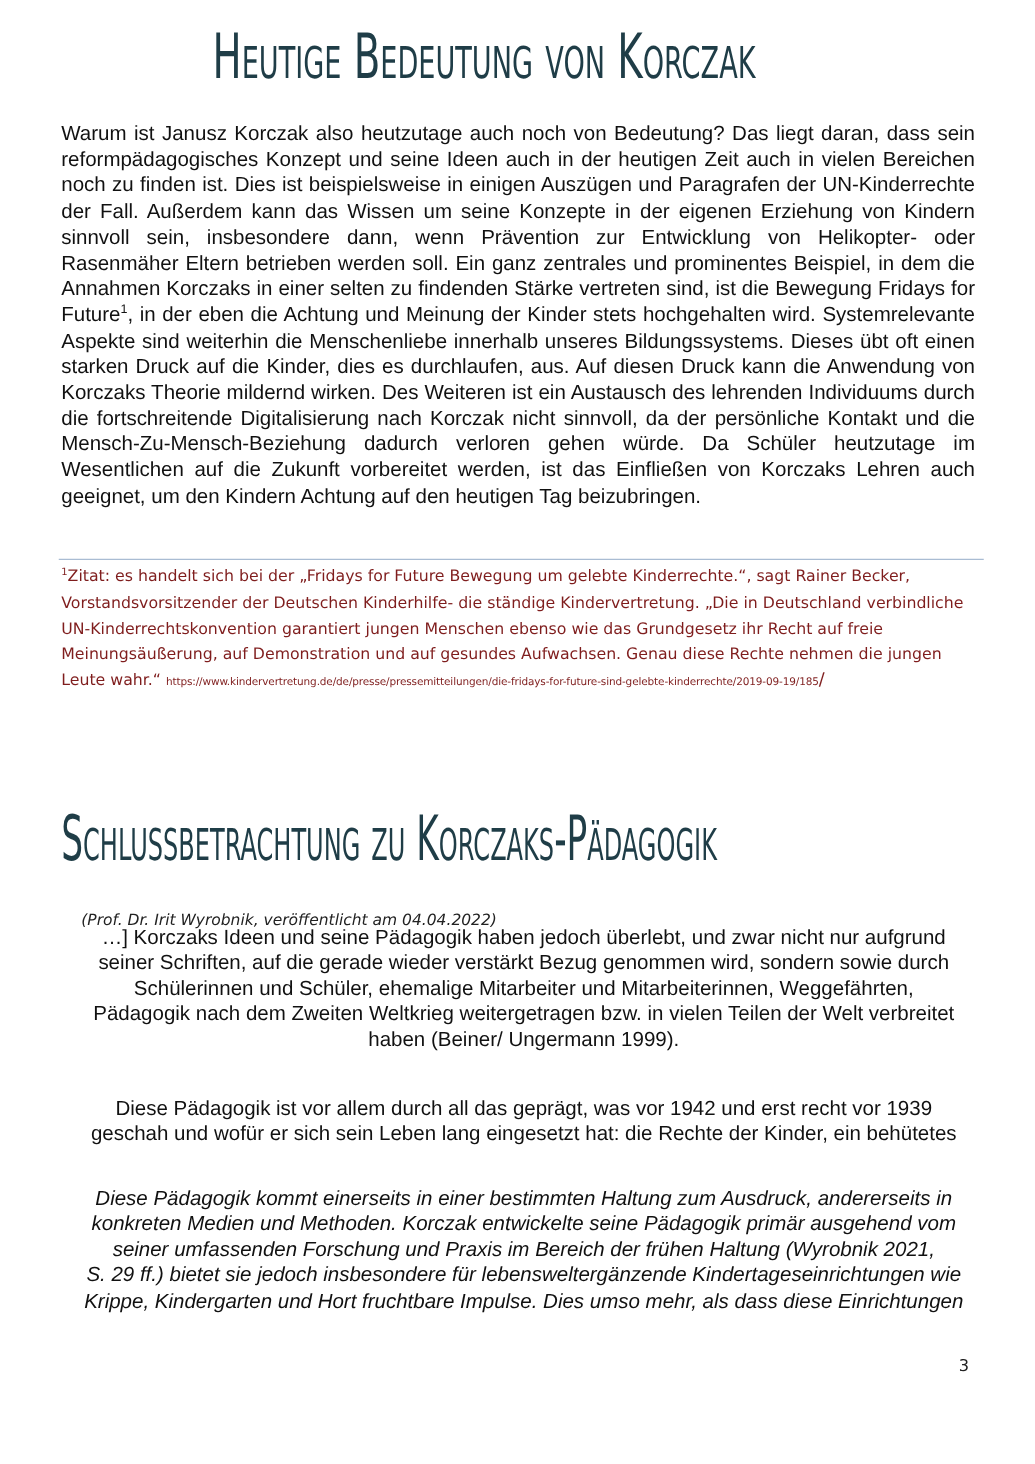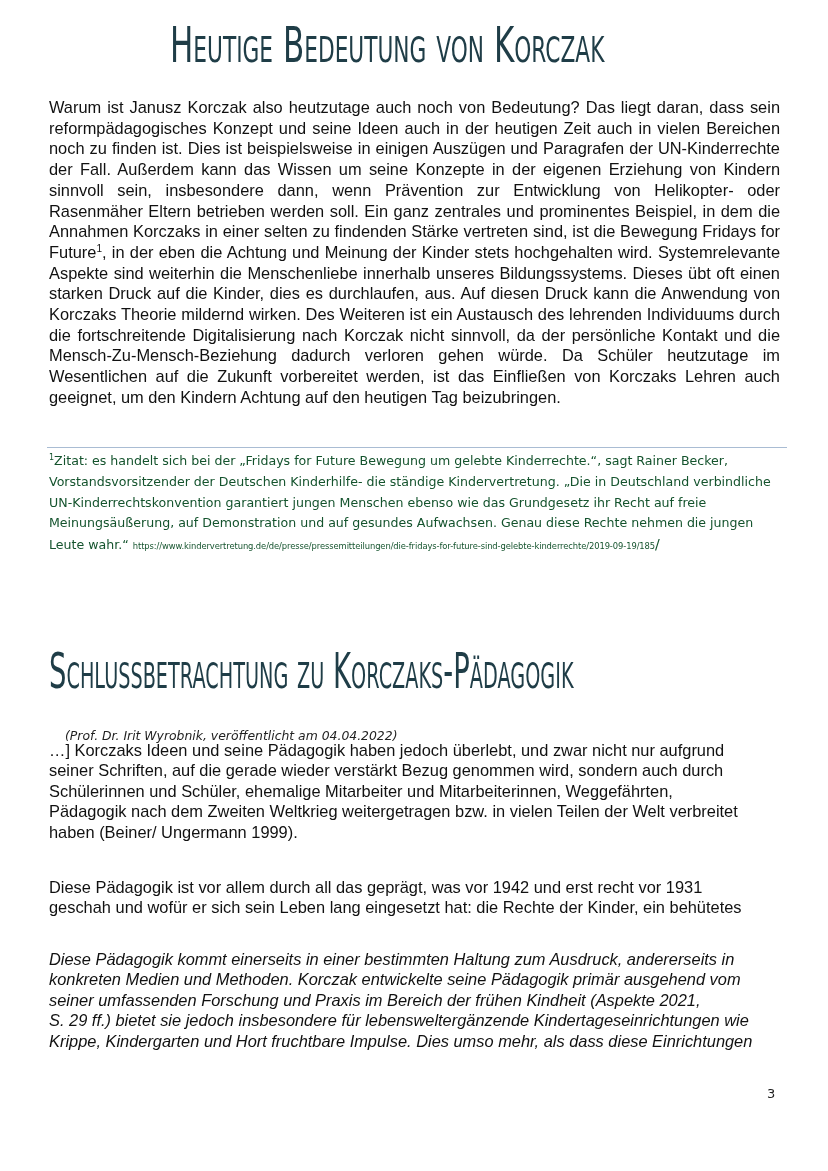--- a/index.html
+++ b/index.html
@@ -70,21 +70,21 @@
       border-top: 1.5px solid #a9bcd3;
     }
     .footnote {
       position: absolute;
       left: 49px;
       top: 451px;
       width: 740px;
       font-family: "DejaVu Sans", sans-serif;
       font-size: 12.6px;
       line-height: 20.8px;
-      color: #14532d;
+      color: #7f1d1d;
       margin: 0;
     }
     .footnote sup {
       font-size: 8px;
       line-height: 0;
       vertical-align: super;
     }
     .footnote .url {
       font-size: 8.4px;
       letter-spacing: -0.1px;
@@ -119,20 +119,21 @@
     .p4 {
       left: 49px;
       top: 949px;
       width: 740px;
       line-height: 20.4px;
       font-style: italic;
     }
     .line {
       display: block;
       white-space: nowrap;
+      text-align: center;
     }
     .page-number {
       position: absolute;
       left: 767px;
       top: 1086px;
       font-family: "DejaVu Sans", sans-serif;
       font-size: 13px;
       color: #222222;
       margin: 0;
     }
@@ -147,32 +148,32 @@
 <div class="footnote-sep"></div>
 
 <p class="footnote"><sup>1</sup><span>Zitat: es handelt sich bei der „Fridays for Future Bewegung um gelebte Kinderrechte.“, sagt Rainer Becker, Vorstandsvorsitzender der Deutschen Kinderhilfe- die ständige Kindervertretung. „Die in Deutschland verbindliche UN-Kinderrechtskonvention garantiert jungen Menschen ebenso wie das Grundgesetz ihr Recht auf freie Meinungsäußerung, auf Demonstration und auf gesundes Aufwachsen. Genau diese Rechte nehmen die jungen Leute wahr.“</span> <span class="url">https://www.kindervertretung.de/de/presse/pressemitteilungen/die-fridays-for-future-sind-gelebte-kinderrechte/2019-09-19/185</span><span class="slash">/</span></p>
 
 <h1 class="heading h2">Schlussbetrachtung zu Korczaks-Pädagogik</h1>
 
 <p class="byline">(Prof. Dr. Irit Wyrobnik, veröffentlicht am 04.04.2022)</p>
 
 <p class="body-text p2">
   <span class="line">…] Korczaks Ideen und seine Pädagogik haben jedoch überlebt, und zwar nicht nur aufgrund</span>
-  <span class="line">seiner Schriften, auf die gerade wieder verstärkt Bezug genommen wird, sondern auch durch</span>
+  <span class="line">seiner Schriften, auf die gerade wieder verstärkt Bezug genommen wird, sondern sowie durch</span>
   <span class="line">Schülerinnen und Schüler, ehemalige Mitarbeiter und Mitarbeiterinnen, Weggefährten,</span>
   <span class="line">Pädagogik nach dem Zweiten Weltkrieg weitergetragen bzw. in vielen Teilen der Welt verbreitet</span>
   <span class="line">haben (Beiner/ Ungermann 1999).</span>
 </p>
 
 <p class="body-text p3">
-  <span class="line">Diese Pädagogik ist vor allem durch all das geprägt, was vor 1942 und erst recht vor 1931</span>
+  <span class="line">Diese Pädagogik ist vor allem durch all das geprägt, was vor 1942 und erst recht vor 1939</span>
   <span class="line">geschah und wofür er sich sein Leben lang eingesetzt hat: die Rechte der Kinder, ein behütetes</span>
 </p>
 
 <p class="body-text p4">
   <span class="line">Diese Pädagogik kommt einerseits in einer bestimmten Haltung zum Ausdruck, andererseits in</span>
   <span class="line">konkreten Medien und Methoden. Korczak entwickelte seine Pädagogik primär ausgehend vom</span>
-  <span class="line">seiner umfassenden Forschung und Praxis im Bereich der frühen Kindheit (Aspekte 2021,</span>
+  <span class="line">seiner umfassenden Forschung und Praxis im Bereich der frühen Haltung (Wyrobnik 2021,</span>
   <span class="line">S. 29 ff.) bietet sie jedoch insbesondere für lebensweltergänzende Kindertageseinrichtungen wie</span>
   <span class="line">Krippe, Kindergarten und Hort fruchtbare Impulse. Dies umso mehr, als dass diese Einrichtungen</span>
 </p>
 
 <p class="page-number">3</p>
 
 </body></html>

